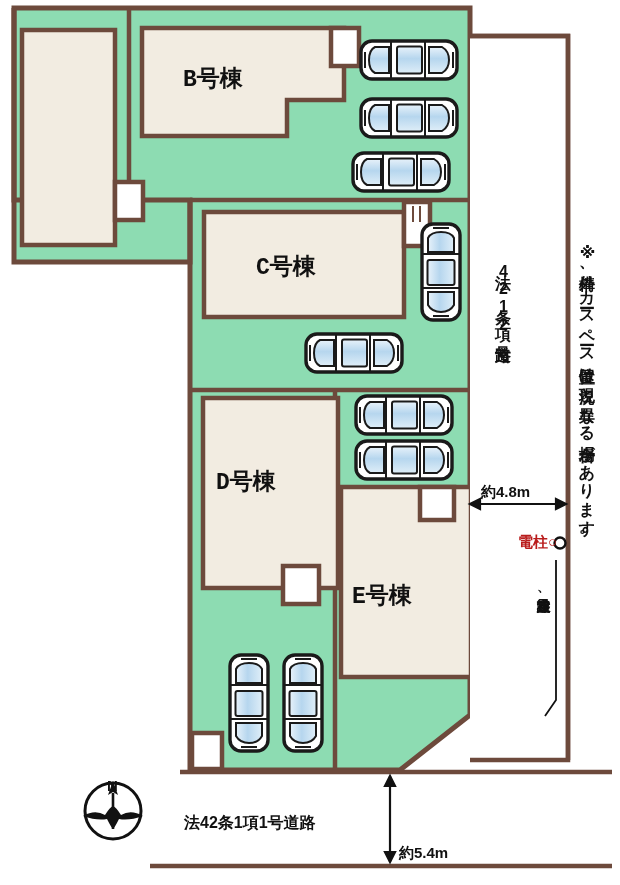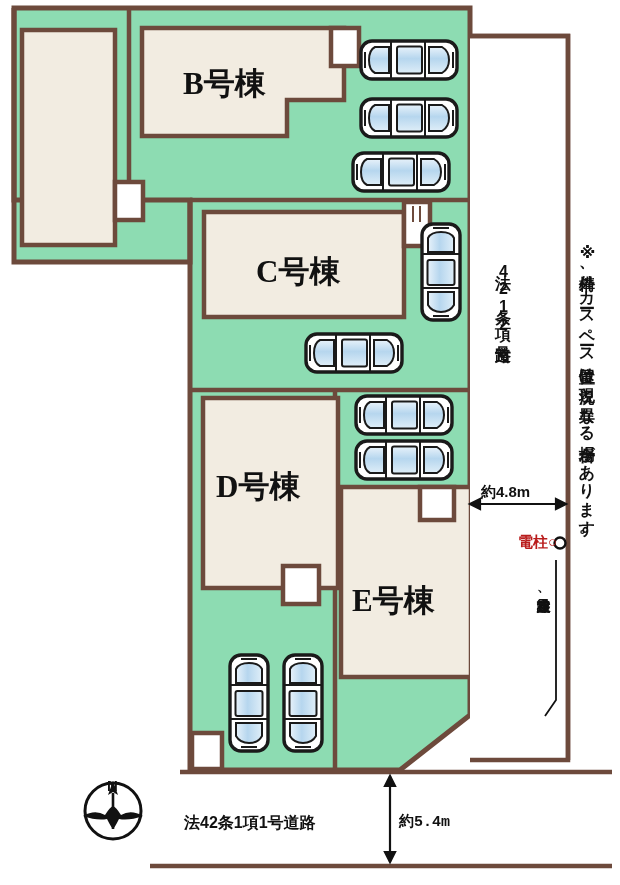--- a/index.html
+++ b/index.html
@@ -20,26 +20,26 @@
   }
   #plan-svg {
     position: absolute;
     left: 0;
     top: 0;
     width: 620px;
     height: 885px;
   }
   .bldg-label {
     position: absolute;
-    font-size: 31px;
+    font-size: 23px;
     font-weight: 700;
     color: #111111;
     letter-spacing: 0px;
     white-space: nowrap;
-    font-family: Liberation Serif, serif;
+    font-family: Liberation Mono, monospace;
   }
   .vtext {
     position: absolute;
     writing-mode: vertical-rl;
     text-orientation: upright;
     font-size: 16px;
     font-weight: 700;
     color: #111111;
     line-height: 1.06;
     letter-spacing: 0.5px;
@@ -239,17 +239,17 @@
   <div class="dim-text" style="left:481px; top:483px;">約4.8m</div>
 
   <div class="pole-text" style="left:518px; top:533px;">電柱○</div>
 
   <div class="vtext small" style="left:536px; top:588px;">支線移設予定、</div>
 
   <div class="vtext" style="left:578px; top:243px; height:520px;">※外構、カースペース位置は現況と異なる場合があります。</div>
 
   <div class="htext" style="left:184px; top:813px;">法42条1項1号道路</div>
 
-  <div class="dim-text" style="left:399px; top:812px;font-family:Liberation Mono, monospace;">約5.4m</div>
+  <div class="dim-text" style="left:399px; top:844px;">約5.4m</div>
 
   <div class="htext" style="left:107px; top:777px; font-size:15px;">N</div>
 
 </div>
 
 </body></html>

